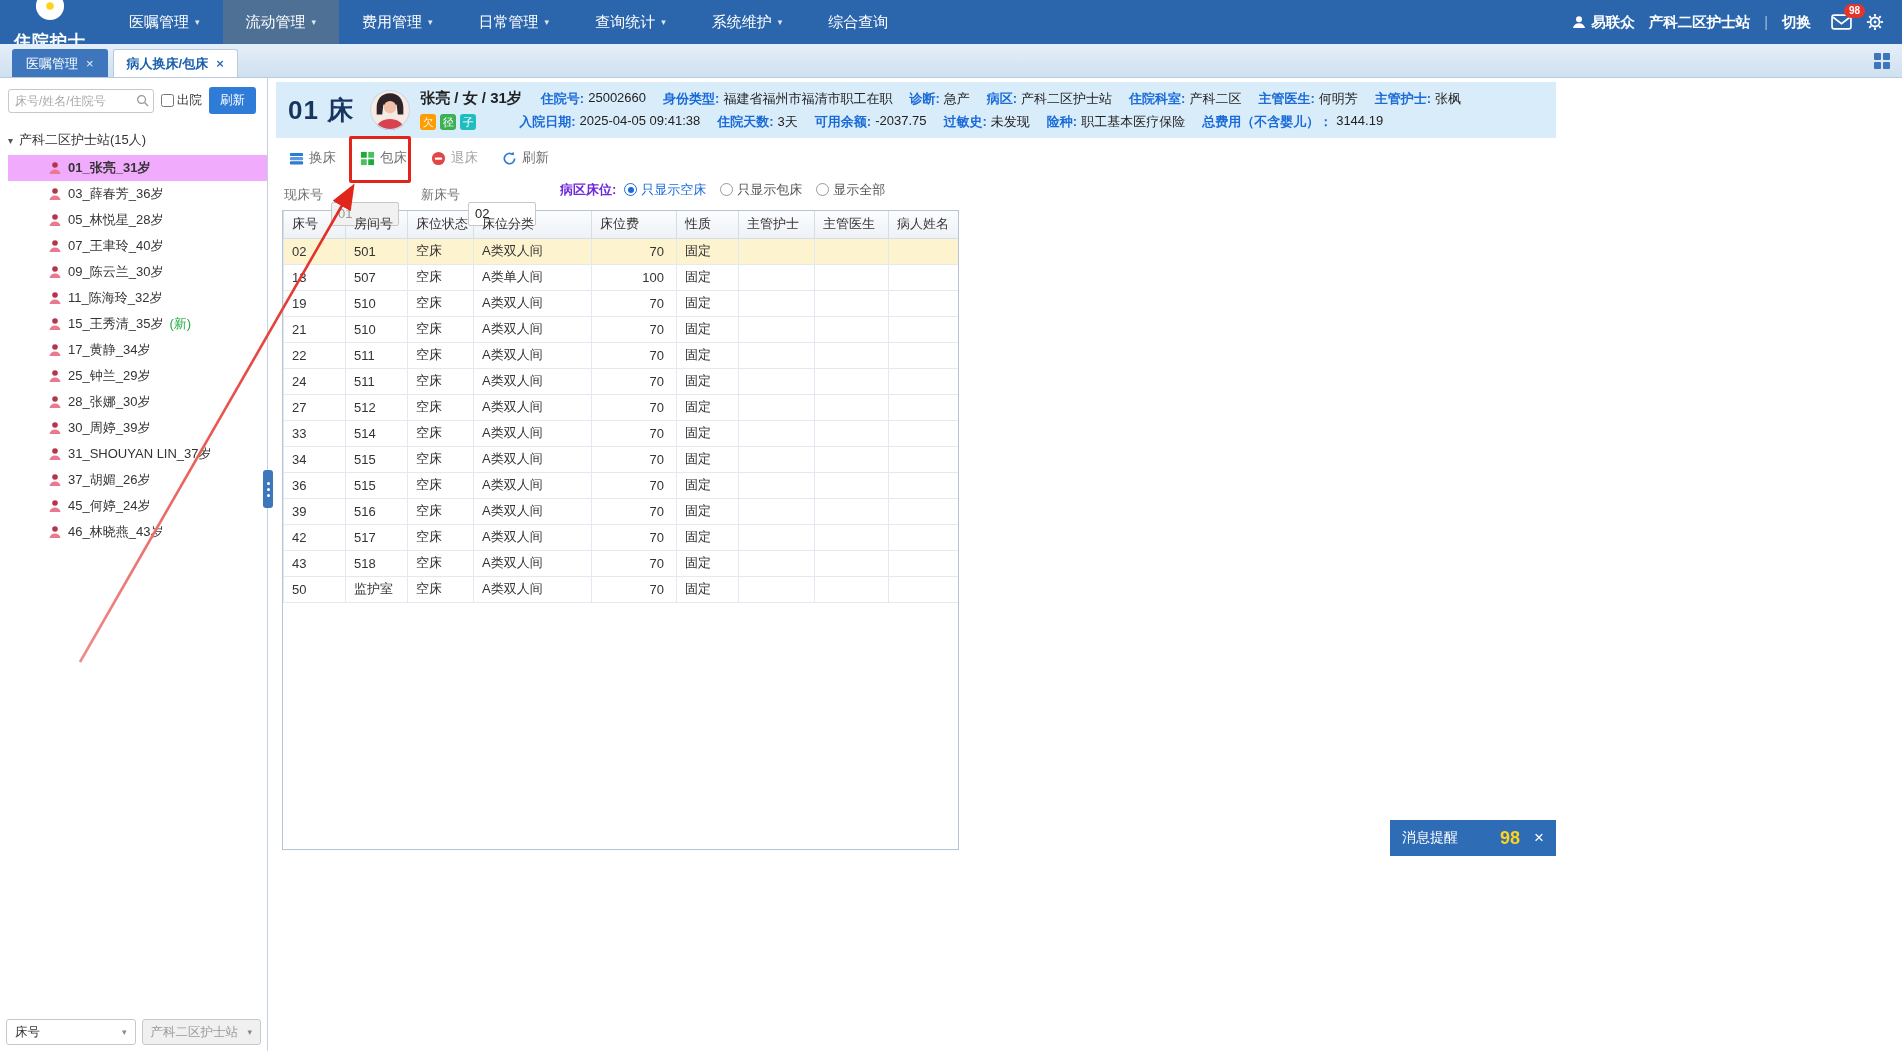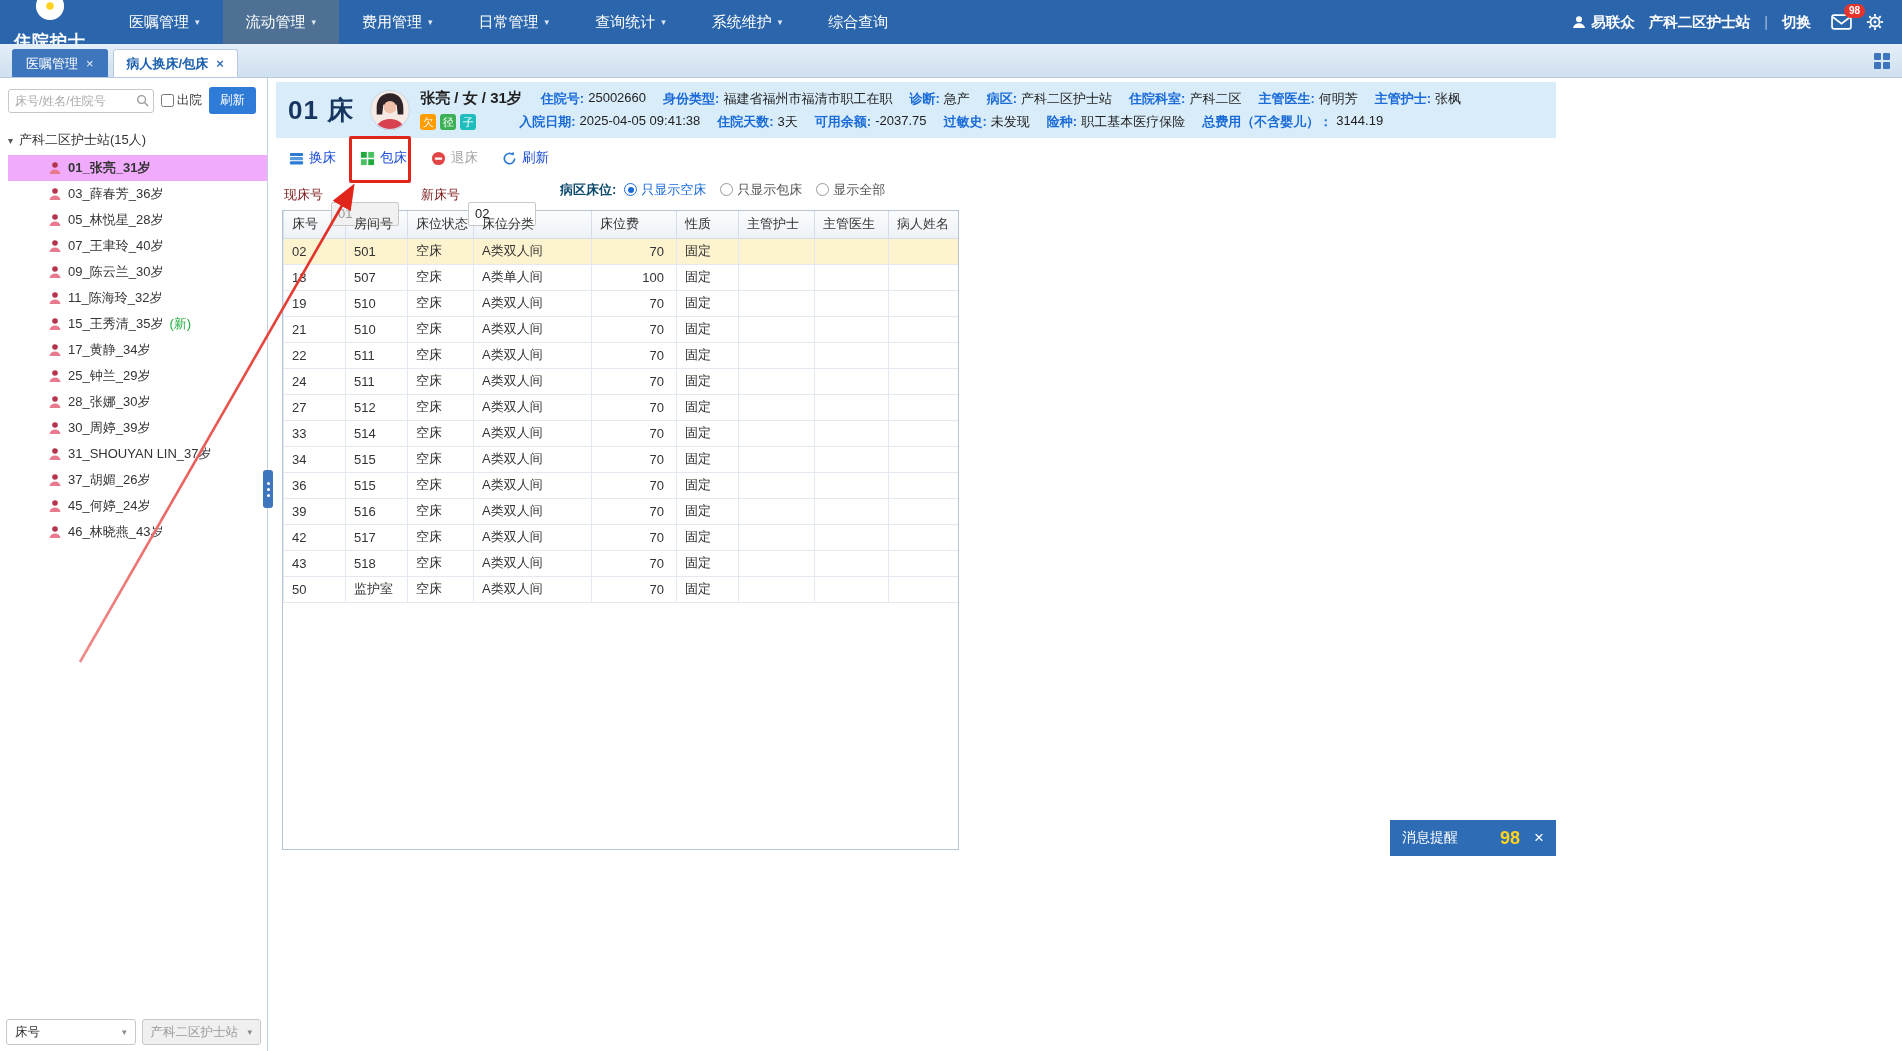--- a/index.html
+++ b/index.html
@@ -69,29 +69,29 @@
 .info-col{display:flex;flex-direction:column;gap:5px;flex:1;min-width:0;}
 .irow{display:flex;align-items:center;gap:17px;white-space:nowrap;}
 .pname{font-size:15px;font-weight:bold;color:#222;margin-right:2px;}
 .badges{display:flex;gap:4px;margin-right:26px;}
 .pbadge{width:16px;height:16px;border-radius:3px;color:#fff;font-size:11px;display:flex;align-items:center;justify-content:center;}
 .field{display:flex;gap:4px;font-size:13px;}
 .f-label{color:#1a6bd8;font-weight:bold;}
 .f-value{color:#222;}
 
 .toolbar{display:flex;align-items:center;gap:6px;padding:6px 0 2px 4px;height:36px;}
-.tbtn{display:inline-flex;align-items:center;gap:5px;padding:5px 9px;font-size:13.5px;color:#1d4ed8;cursor:pointer;border-radius:3px;background:transparent;border:none;}
+.tbtn{display:inline-flex;align-items:center;gap:5px;padding:5px 9px;font-size:13.5px;color:#737373;cursor:pointer;border-radius:3px;background:transparent;border:none;}
 .tbtn.disabled{color:#a6a6a6;}
 .ticon{display:inline-flex;width:15px;height:15px;}
 
 .filterbar{display:flex;align-items:center;gap:8px;padding:5px 0 6px 8px;height:32px;font-size:13px;}
-.fb-label{color:#7f1d1d;margin-top:11px;}
+.fb-label{color:#737373;margin-top:11px;}
 .fb-input{width:68px;height:24px;border:1px solid #c8c8c8;border-radius:2px;padding:0 6px;font-size:13px;color:#222;margin-top:48px;}
 .fb-input.disabled{background:#f1f1f1;color:#999;}
-.ward-label{color:#0c4a6e;font-weight:bold;margin-left:16px;}
+.ward-label{color:#6d28d9;font-weight:bold;margin-left:16px;}
 .radio{display:flex;align-items:center;gap:4px;cursor:pointer;color:#555;}
 .r-dot{width:13px;height:13px;border:1px solid #999;border-radius:50%;position:relative;background:#fff;flex:0 0 13px;}
 .radio.checked .r-dot{border-color:#1a6bd8;}
 .radio.checked .r-dot::after{content:"";position:absolute;left:2.5px;top:2.5px;right:2.5px;bottom:2.5px;background:#1a6bd8;border-radius:50%;}
 .radio.checked .r-label{color:#1a6bd8;}
 
 .table-wrap{width:677px;height:640px;border:1px solid #b6c5d5;margin:4px 0 0 6px;background:#fff;overflow:hidden;}
 table{border-collapse:collapse;width:100%;table-layout:fixed;font-size:13px;}
 th{background:linear-gradient(#fbfcfd,#edf1f6);border:1px solid #d5dde6;border-top:none;height:27px;font-weight:normal;color:#333;text-align:left;padding:0 8px;overflow:hidden;white-space:nowrap;}
 td{border:1px solid #e3e9f0;height:26px;padding:0 8px;color:#333;overflow:hidden;white-space:nowrap;}

